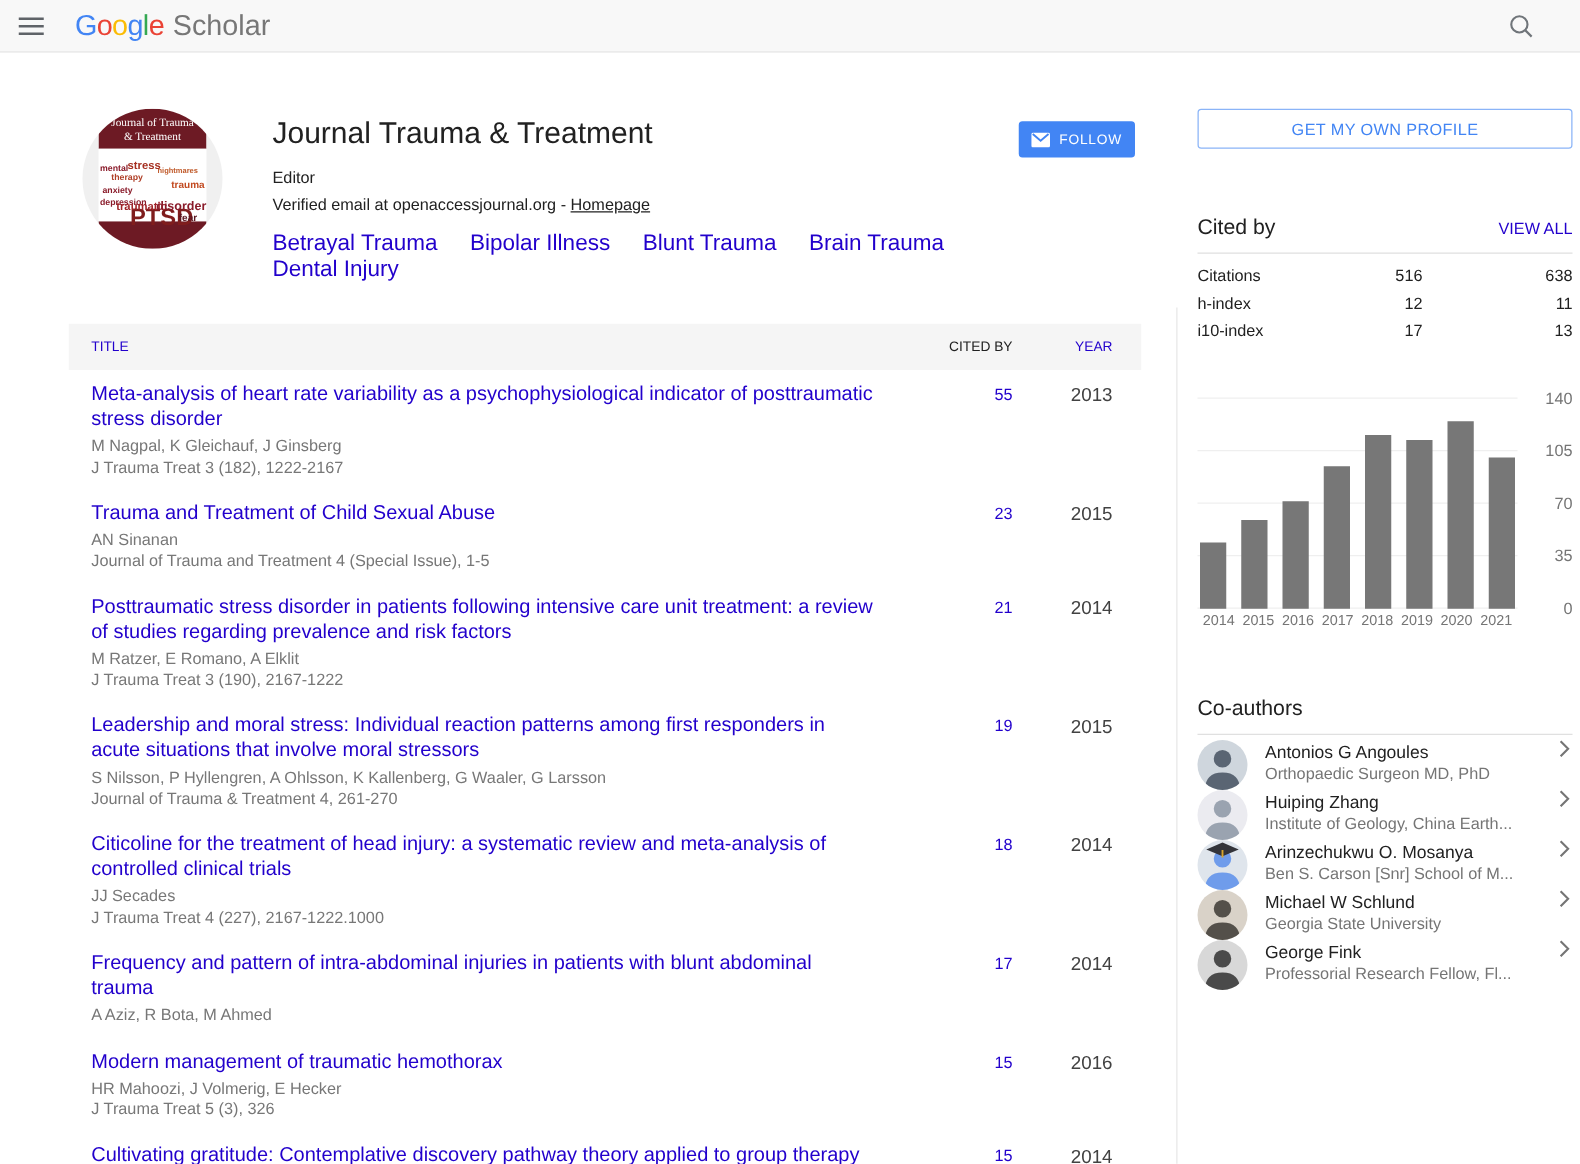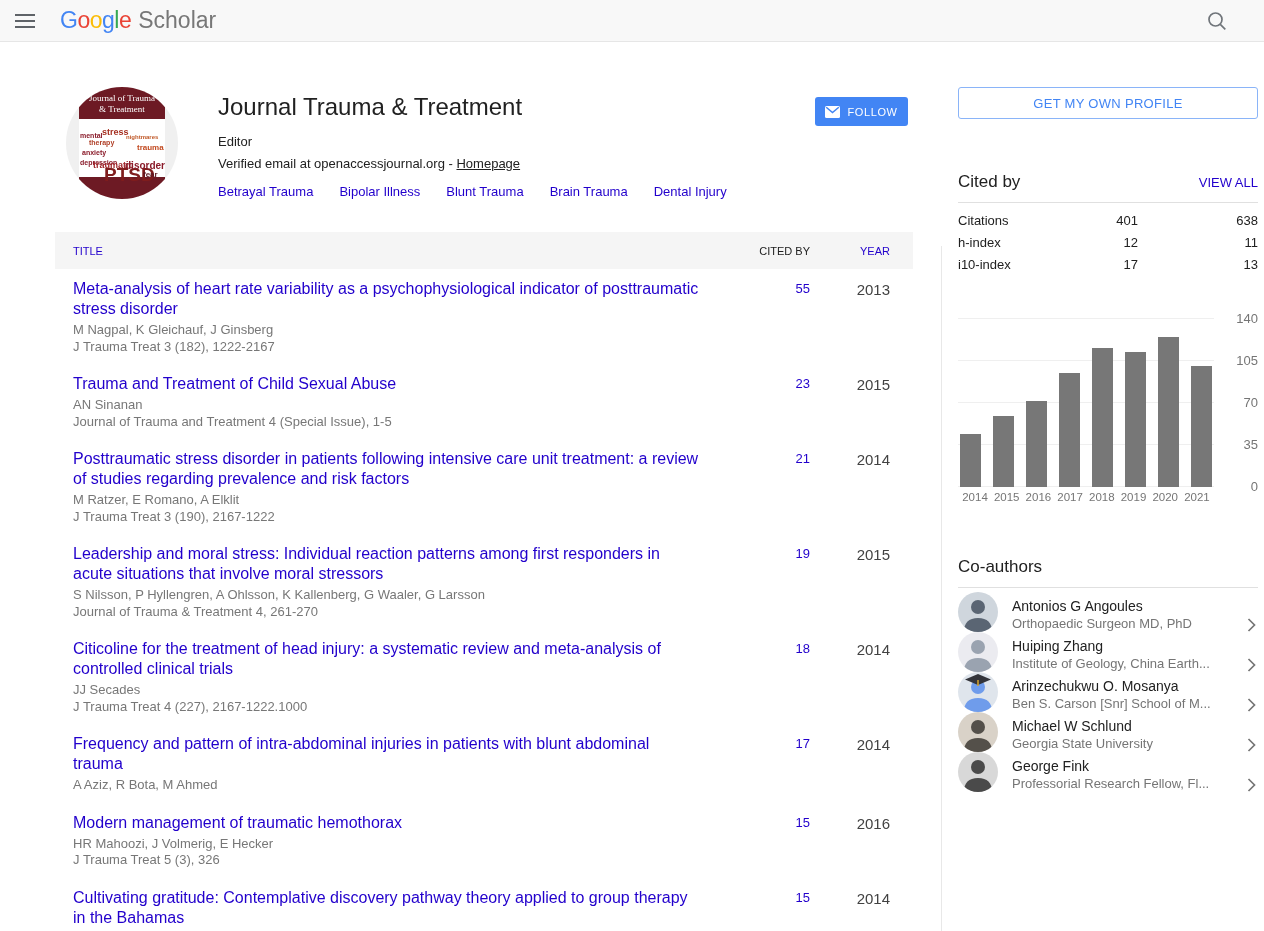--- a/index.html
+++ b/index.html
@@ -29,21 +29,21 @@
   .wc6{left:58px;top:25px;font-size:8px;} .wc7{left:1px;top:40px;font-size:7px;}
   .wc8{left:14px;top:42px;font-size:9px;} .wc9{left:46px;top:42px;font-size:10px;}
   .wc10{left:64px;top:52px;font-size:8px;}
   .cover-bot{height:22px;background:#6d1a24;}
   .pinfo{margin-left:40px;padding-top:6px;flex:1;}
   .pname{font-size:24px;color:#212121;}
   .prole{font-size:13px;color:#212121;margin-top:13px;}
   .pverified{font-size:13px;color:#212121;margin-top:7px;}
   .pverified a{color:#212121;text-decoration:underline;cursor:pointer;}
   .ptopics{margin-top:13px;display:flex;flex-wrap:wrap;}
-  .ptopics a{font-size:13px;color:#2200CC;text-decoration:none;margin-right:26px;cursor:pointer;}
+  .ptopics a{font-size:18px;color:#2200CC;text-decoration:none;margin-right:26px;cursor:pointer;}
   .followbtn{flex:none;margin-top:10px;margin-right:5px;width:93px;height:29px;background:#4285F4;color:#fff;
     border:none;border-radius:3px;font-size:11px;letter-spacing:0.6px;display:flex;align-items:center;
     justify-content:center;gap:7px;cursor:pointer;font-family:inherit;}
   
   .arttable{margin-top:33px;}
   .arthead{height:37px;background:#f5f5f5;display:flex;align-items:center;font-size:11px;}
   .col-title{flex:1;padding-left:18px;box-sizing:border-box;}
   .col-cited{width:70px;text-align:right;flex:none;}
   .col-year{width:103px;text-align:right;padding-right:23px;box-sizing:border-box;flex:none;}
   .arthead .col-title,.arthead .col-year{color:#2200CC;cursor:pointer;}
@@ -77,21 +77,21 @@
   .bars{position:absolute;left:2px;right:2px;bottom:0;top:0;display:flex;justify-content:space-between;align-items:flex-end;}
   .barcol{width:21px;display:flex;flex-direction:column;align-items:center;}
   .bar{width:21px;background:#777;cursor:pointer;}
   .xlab{position:absolute;top:176px;left:2px;right:46px;display:flex;justify-content:space-between;}
   .xlab span{font-size:11.5px;color:#757575;width:30px;text-align:center;}
   .yticks{position:absolute;right:0;top:0;height:172px;width:38px;}
   .yticks span{position:absolute;right:0;font-size:13px;color:#757575;}
   
   .coauthors{margin-top:46px;}
   .calist{margin-top:4px;}
-  .carow{display:flex;align-items:flex-end;margin-top:0;cursor:pointer;}
+  .carow{display:flex;align-items:flex-start;margin-top:0;cursor:pointer;}
   .caavatar{width:40px;height:40px;border-radius:50%;flex:none;overflow:hidden;}
   .cav0{background:#cfd6dd;} .cav1{background:#ebebf0;} .cav2{background:#dfe5ec;}
   .cav3{background:#d8d8d8;} .cav4{background:#d9d2c8;}
   .catext{margin-left:14px;min-width:0;}
   .caname{font-size:14px;color:#212121;line-height:18px;white-space:nowrap;overflow:hidden;text-overflow:ellipsis;max-width:212px;}
   .caaffil{font-size:13px;color:#757575;line-height:17px;white-space:nowrap;overflow:hidden;text-overflow:ellipsis;max-width:212px;}
   .cachev{margin-left:auto;flex:none;display:flex;padding-right:2px;}
 </style>
 </head>
 <body>
@@ -251,21 +251,21 @@
   <div class="citedby">
     <div class="sec-headrow">
       <span class="sec-title">Cited by</span>
       <a class="viewall">VIEW ALL</a>
     </div>
     <div class="hr"></div>
     <table class="stats">
       <tbody id="stats-body">
           <tr class="statrow">
             <td>Citations</td>
-            <td class="c-all">401</td>
+            <td class="c-all">516</td>
             <td class="c-since">638</td>
           </tr>
           <tr class="statrow">
             <td>h-index</td>
             <td class="c-all">12</td>
             <td class="c-since">11</td>
           </tr>
           <tr class="statrow">
             <td>i10-index</td>
             <td class="c-all">17</td>

